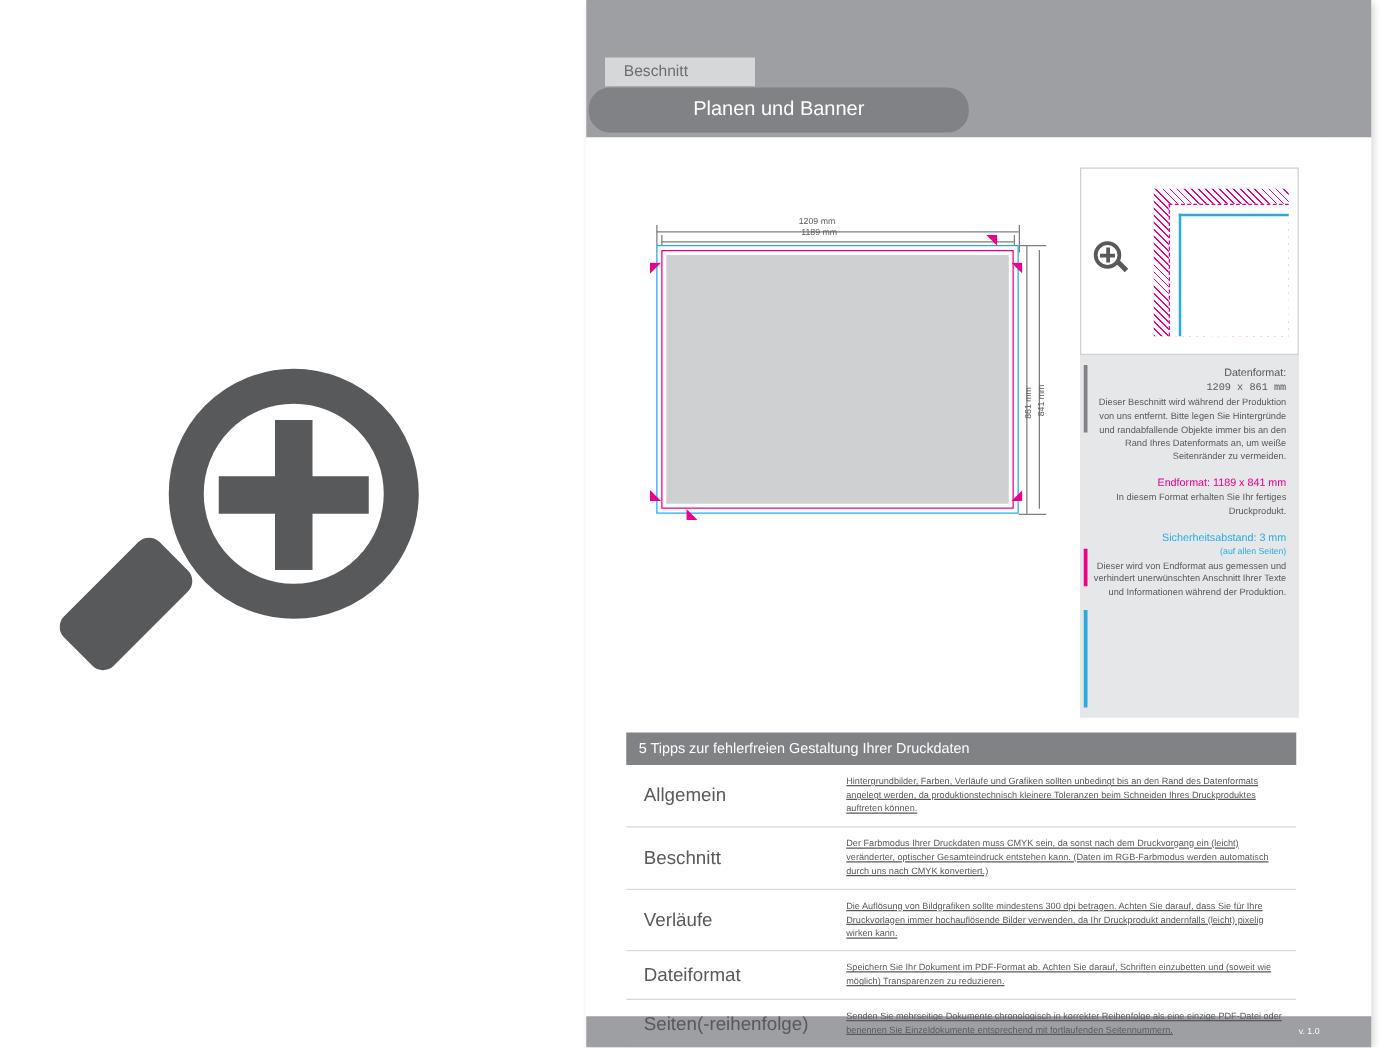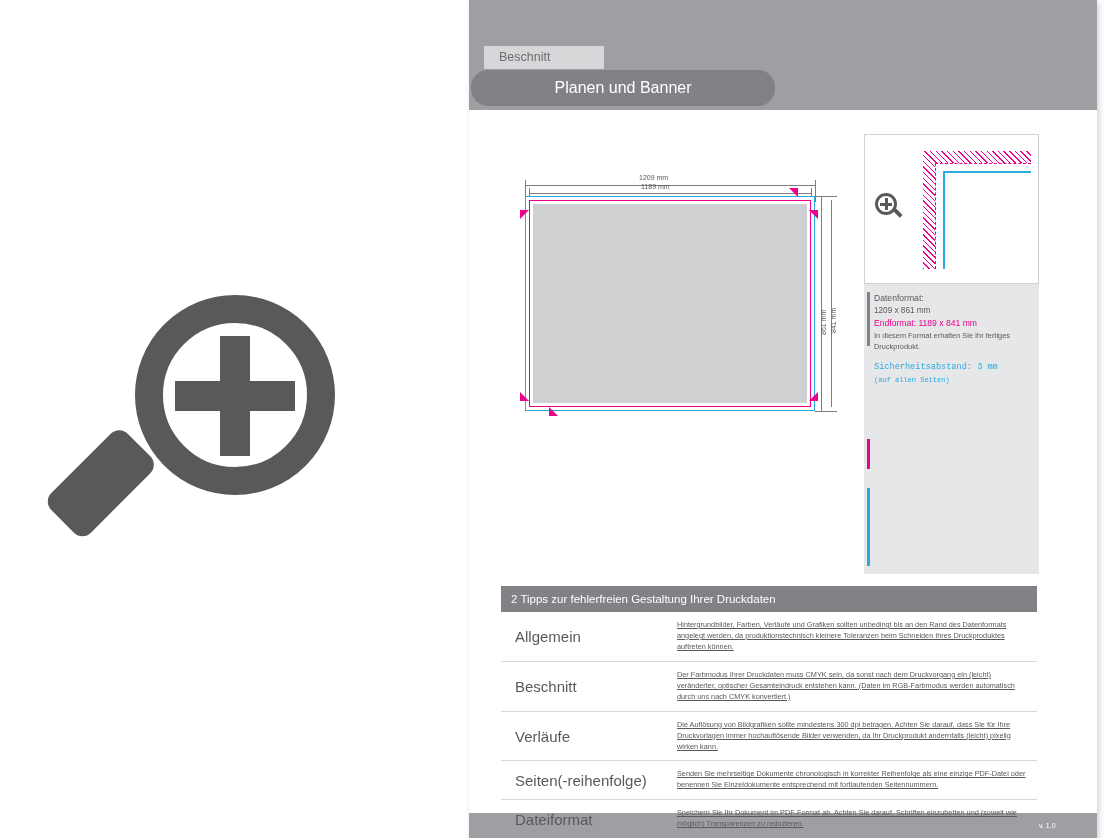--- a/index.html
+++ b/index.html
@@ -280,20 +280,21 @@
     left: 395px;
     top: 284px;
     width: 175px;
     height: 290px;
     background: #e6e7e8;
     padding: 8px 10px 0 10px;
     box-sizing: border-box;
     font-size: 7.4px;
     line-height: 1.45;
     color: #58595b;
+    text-align: right;
   }
   .info-body h4 {
     margin: 0 0 1px 0;
     font-size: 8.6px;
     font-weight: normal;
   }
   .info-body p { margin: 0 0 9px 0; }
   .bar-gray {
     position: absolute;
     left: 3px;
@@ -306,21 +307,21 @@
     width: 2.5px;
     background: #ec008c;
   }
   .bar-blue {
     position: absolute;
     left: 3px;
     width: 2.5px;
     background: #29abe2;
   }
   .pink { color: #ec008c; }
-  .blue { color: #29abe2; font-family: Liberation Mono, monospace; }
+  .blue { color: #29abe2; }
 
   
   .tips-header {
     position: absolute;
     left: 32px;
     top: 586px;
     width: 536px;
     height: 26px;
     background: #808285;
     color: #ffffff;
@@ -426,53 +427,55 @@
       <div class="tm-ring"></div>
       <div class="tm-handle"></div>
       <div class="tm-plus-h"></div>
       <div class="tm-plus-v"></div>
     </div>
   </div>
 
   <div class="info-body">
     <div class="bar-gray" style="top:8px; height:54px;"></div>
     <h4>Datenformat:</h4>
-    <div style="font-size:8.2px;">1209 x 861 mm</div>
-
+    <div style="font-size:8.2px;font-family:Liberation Mono, monospace;">1209 x 861 mm</div>
+
+    <p>Dieser Beschnitt wird während der Produktion von uns entfernt. Bitte legen Sie Hintergründe und randabfallende Objekte immer bis an den Rand Ihres Datenformats an, um weiße Seitenränder zu vermeiden.</p>
 
     <div class="bar-pink" style="top:155px; height:30px;"></div>
     <h4 class="pink">Endformat: 1189 x 841 mm</h4>
     <p>In diesem Format erhalten Sie Ihr fertiges Druckprodukt.</p>
 
     <div class="bar-blue" style="top:204px; height:78px;"></div>
     <h4 class="blue">Sicherheitsabstand: 3 mm</h4>
     <div class="blue" style="font-size:7px;">(auf allen Seiten)</div>
+    <p>Dieser wird von Endformat aus gemessen und verhindert unerwünschten Anschnitt Ihrer Texte und Informationen während der Produktion.</p>
   </div>
 
-  <div class="tips-header">2 Tipps zur fehlerfreien Gestaltung Ihrer Druckdaten</div>
+  <div class="tips-header">5 Tipps zur fehlerfreien Gestaltung Ihrer Druckdaten</div>
 
   <table class="tips-table">
     <tbody>
       <tr>
         <td class="term">Allgemein</td>
         <td class="desc">Hintergrundbilder, Farben, Verläufe und Grafiken sollten unbedingt bis an den Rand des Datenformats angelegt werden, da produktionstechnisch kleinere Toleranzen beim Schneiden Ihres Druckproduktes auftreten können.</td>
       </tr>
       <tr>
         <td class="term">Beschnitt</td>
         <td class="desc">Der Farbmodus Ihrer Druckdaten muss CMYK sein, da sonst nach dem Druckvorgang ein (leicht) veränderter, optischer Gesamteindruck entstehen kann. (Daten im RGB-Farbmodus werden automatisch durch uns nach CMYK konvertiert.)</td>
       </tr>
       <tr>
         <td class="term">Verläufe</td>
         <td class="desc">Die Auflösung von Bildgrafiken sollte mindestens 300 dpi betragen. Achten Sie darauf, dass Sie für Ihre Druckvorlagen immer hochauflösende Bilder verwenden, da Ihr Druckprodukt andernfalls (leicht) pixelig wirken kann.</td>
       </tr>
       <tr>
+        <td class="term">Dateiformat</td>
+        <td class="desc">Speichern Sie Ihr Dokument im PDF-Format ab. Achten Sie darauf, Schriften einzubetten und (soweit wie möglich) Transparenzen zu reduzieren.</td>
+      </tr>
+      <tr>
         <td class="term">Seiten(-reihenfolge)</td>
         <td class="desc">Senden Sie mehrseitige Dokumente chronologisch in korrekter Reihenfolge als eine einzige PDF-Datei oder benennen Sie Einzeldokumente entsprechend mit fortlaufenden Seitennummern.</td>
       </tr>
-      <tr>
-        <td class="term">Dateiformat</td>
-        <td class="desc">Speichern Sie Ihr Dokument im PDF-Format ab. Achten Sie darauf, Schriften einzubetten und (soweit wie möglich) Transparenzen zu reduzieren.</td>
-      </tr>
     </tbody>
   </table>
 
   <div class="version">v. 1.0</div>
 </div>
 
 </body></html>

